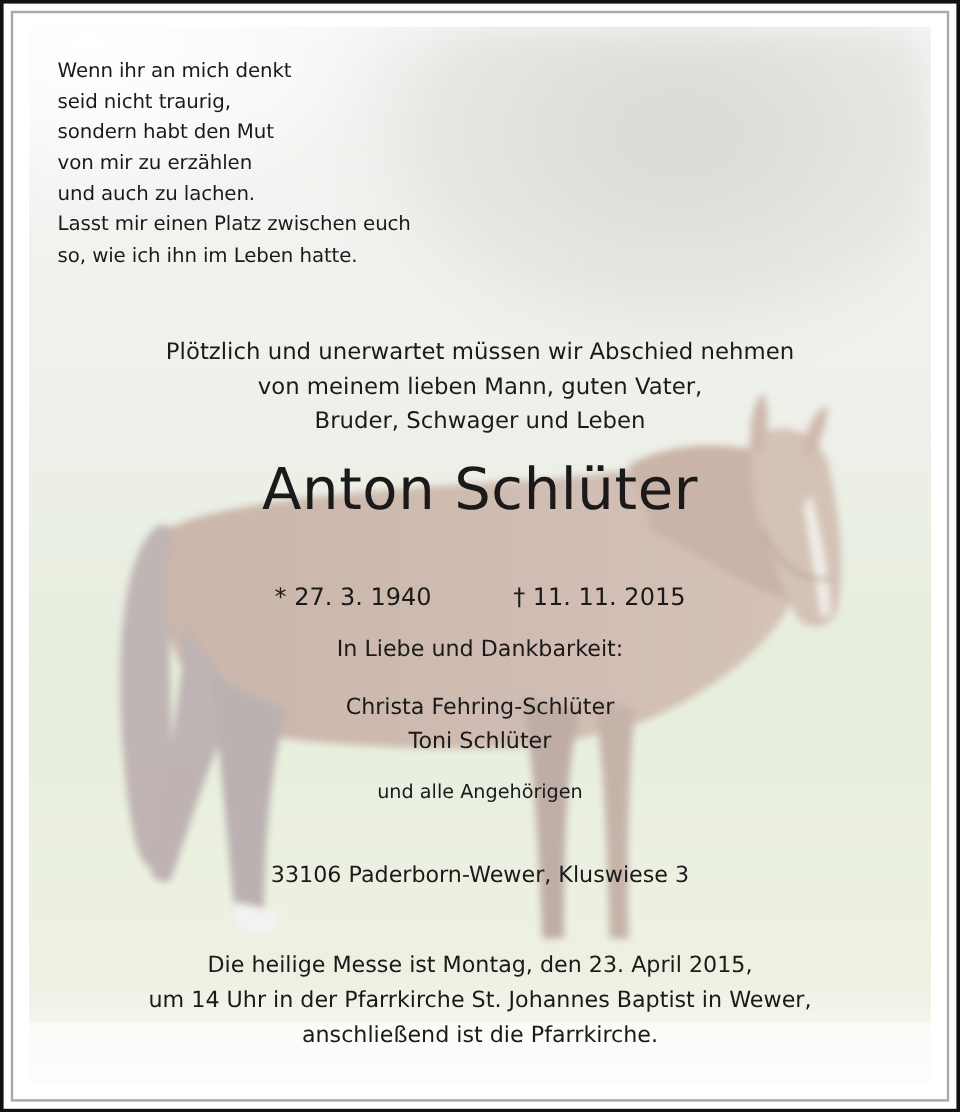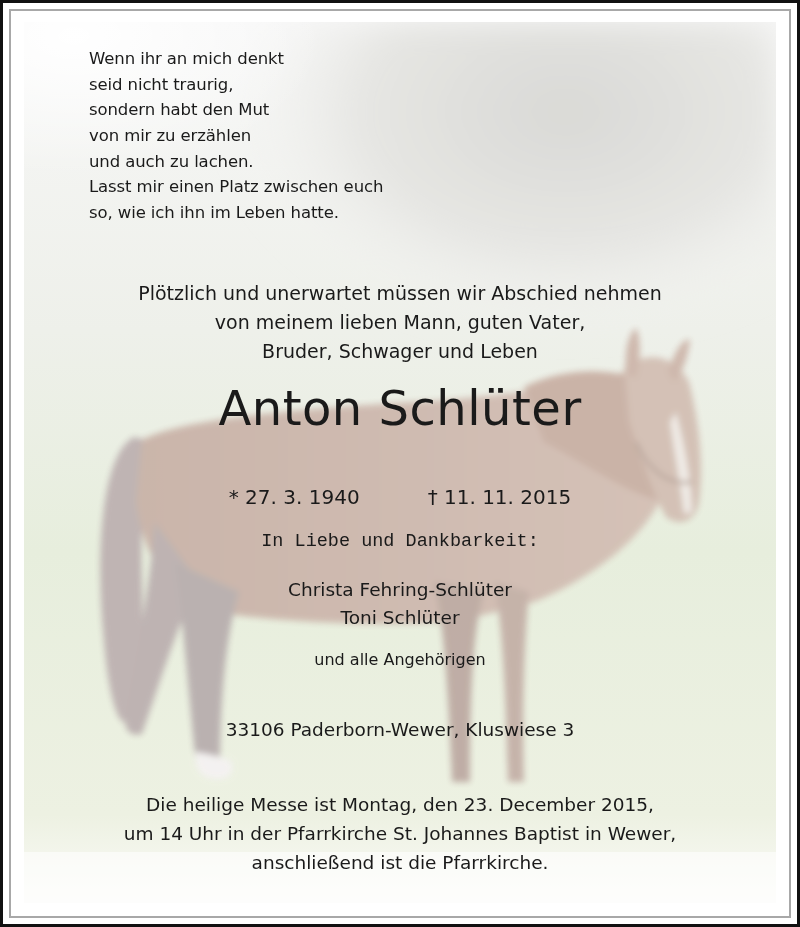--- a/index.html
+++ b/index.html
@@ -21,28 +21,28 @@
     .photo {
       position: absolute; left: 24px; top: 22px; width: 752px; height: 881px;
       overflow: hidden;
     }
     .photo svg { position: absolute; left: 0; top: 0; width: 752px; height: 881px; }
     .text { position: absolute; white-space: nowrap; }
     .poem {
       left: 48px; top: 46px; font-size: 16.5px; line-height: 25.7px;
       letter-spacing: -0.1px;
     }
-    .poem div { height: 25.7px; margin-left: 41px; }
+    .poem div { height: 25.7px; }
     .center { left: 0; width: 800px; text-align: center; }
     .intro { top: 279px; font-size: 19px; line-height: 29px; }
     .name { top: 378px; font-size: 48px; line-height: 60px; letter-spacing: 0.5px; font-weight: normal; }
     .dates { top: 440px; font-size: 20px; line-height: 28px; margin-top: 43px; }
     .dates span { display: inline-block; }
     .dates .gap { width: 68px; }
-    .thanks { top: 528px; font-size: 18.5px; line-height: 28px; font-family: Liberation Mono, monospace; }
+    .thanks { top: 528px; font-size: 18.5px; line-height: 28px; }
     .family { top: 576px; font-size: 18.5px; line-height: 28px; }
     .relatives { top: 646px; font-size: 16px; line-height: 28px; }
     .address { top: 716px; font-size: 18.5px; line-height: 28px; }
     .mass { top: 790px; font-size: 18.5px; line-height: 29px; }
   </style>
 </head>
 <body>
 
 <div class="frame-outer">
   <div class="frame-inner"></div>
@@ -140,16 +140,16 @@
 <div class="text center family">
   <div>Christa Fehring-Schlüter</div>
   <div>Toni Schlüter</div>
 </div>
 
 <div class="text center relatives">und alle Angehörigen</div>
 
 <div class="text center address">33106 Paderborn-Wewer, Kluswiese 3</div>
 
 <div class="text center mass">
-  <div>Die heilige Messe ist Montag, den 23. December 2015,</div>
+  <div>Die heilige Messe ist Montag, den 23. April 2015,</div>
   <div>um 14 Uhr in der Pfarrkirche St. Johannes Baptist in Wewer,</div>
   <div>anschließend ist die Pfarrkirche.</div>
 </div>
 
 </body></html>

